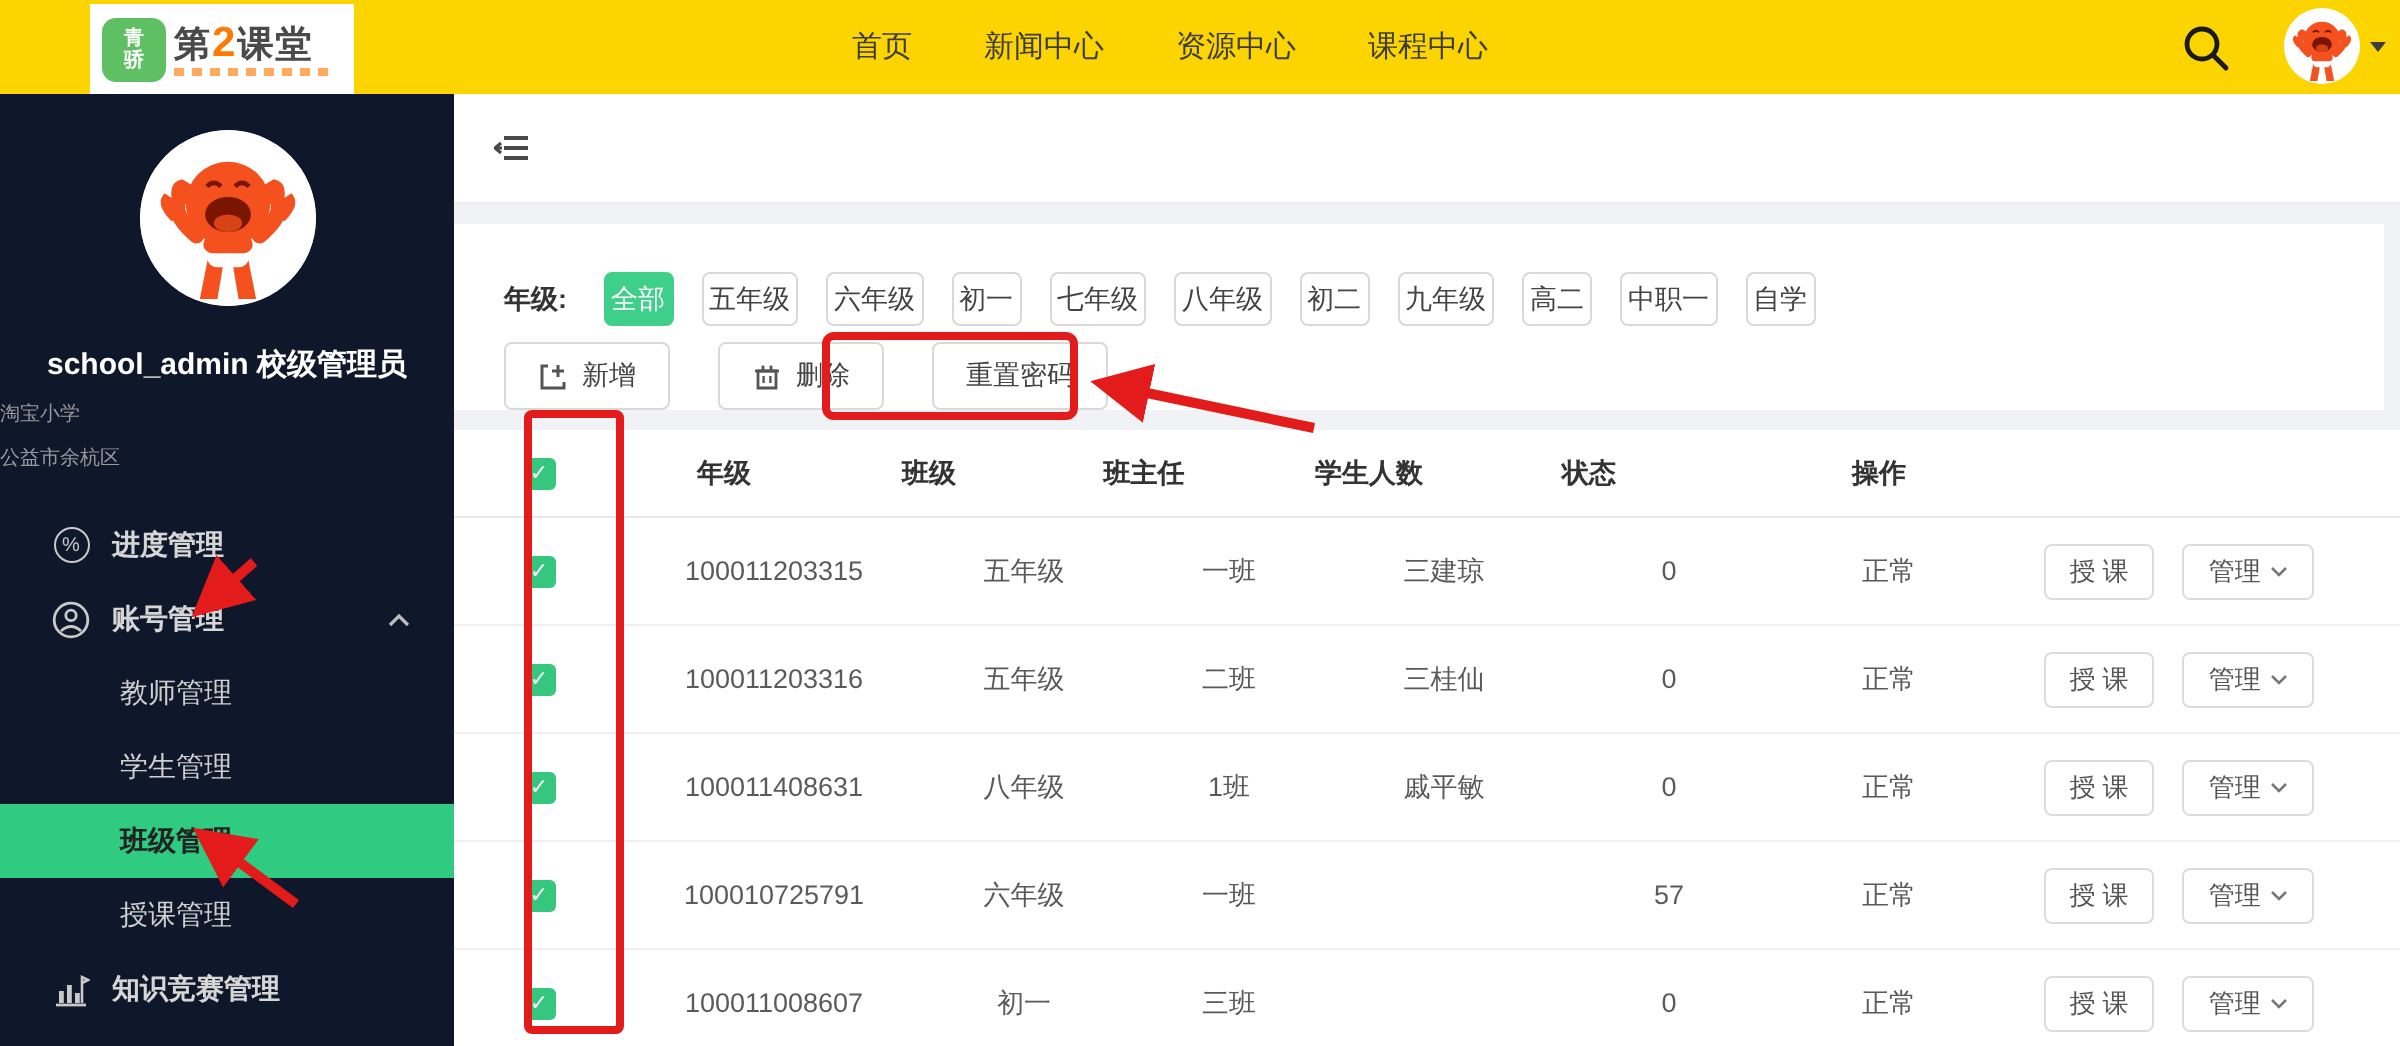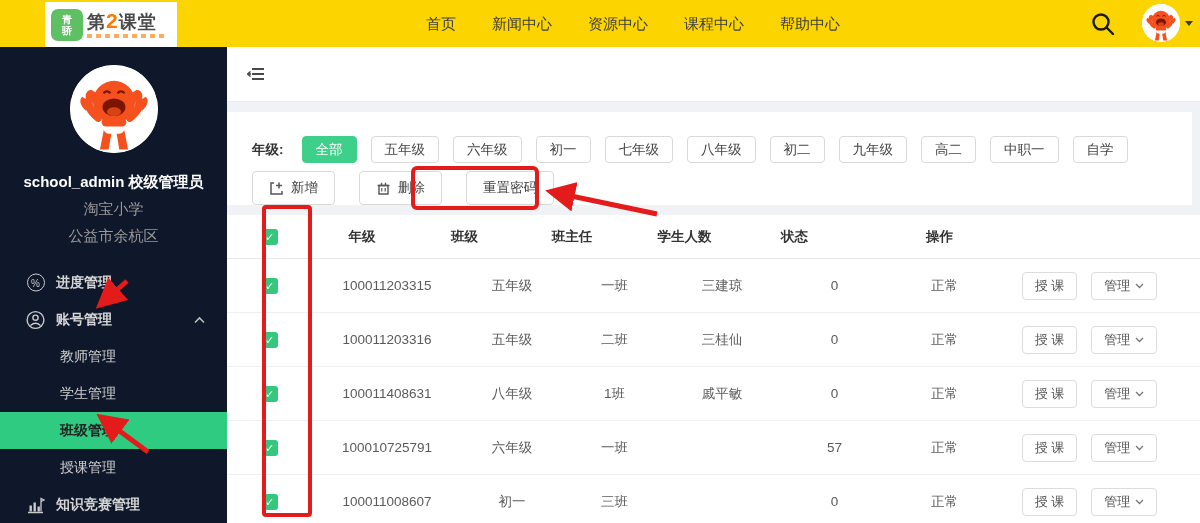--- a/index.html
+++ b/index.html
@@ -18,38 +18,38 @@
   .topnav .navitem { padding:0 18px; font-size:15px; color:#3d3d3d; height:47px; line-height:47px; cursor:pointer; }
   .search-wrap { position:absolute; left:1090px; top:11px; width:26px; height:26px; }
   .avatar-wrap { position:absolute; left:1142px; top:4px; display:flex; align-items:center; }
   .avatar-circle { width:38px; height:38px; border-radius:50%; background:#fff; overflow:hidden; display:flex; align-items:center; justify-content:center; }
   .avatar-caret { width:0; height:0; border-left:4px solid transparent; border-right:4px solid transparent; border-top:5px solid #3d3d3d; margin-left:5px; }
 
   
   .sidebar { position:absolute; left:0; top:47px; width:227px; height:476px; background:#0f172a; z-index:5; }
   .side-avatar { width:88px; height:88px; border-radius:50%; background:#fff; margin:18px auto 0; overflow:hidden; display:flex; align-items:center; justify-content:center; }
   .side-name { margin-top:20px; text-align:center; color:#fff; font-size:15px; font-weight:bold; }
-  .side-school, .side-district { text-align:center; color:#9a9a9a; font-size:15px; margin-top:8px; }
+  .side-school, .side-district { color:#9a9a9a; font-size:10px; margin-top:8px; }
   .menu { margin-top:18px; }
   .menu-item { height:37px; display:flex; align-items:center; color:#d6d6d6; font-size:14px; cursor:pointer; position:relative; }
   .menu-item.top { padding-left:56px; font-weight:bold; }
   .menu-item.sub { padding-left:60px; color:#cfcfcf; }
   .menu-item.active { background:#2ecb81; color:#222; font-weight:bold; }
   .menu-icon { position:absolute; left:26px; top:50%; transform:translateY(-50%); width:19px; height:19px; display:flex; align-items:center; justify-content:center; }
   .pct-circle { width:18px; height:18px; border:1.4px solid #c9c9c9; border-radius:50%; color:#c9c9c9; font-size:10px; display:flex; align-items:center; justify-content:center; font-weight:normal; }
   .menu-caret { position:absolute; right:22px; top:50%; transform:translateY(-50%); }
 
   
   .content-header { position:absolute; left:227px; top:47px; width:973px; height:55px; background:#fff; border-bottom:1px solid #ededed; z-index:1; }
   .collapse-btn { position:absolute; left:20px; top:19px; width:18px; height:16px; cursor:pointer; }
   .panel-filters { position:absolute; left:219px; top:112px; width:973px; height:93px; background:#fff; z-index:1; }
   .filter-row { position:absolute; left:33px; top:24px; display:flex; align-items:center; }
   .filter-label { font-size:13.5px; color:#333; font-weight:bold; margin-right:18px; }
   .fopts { display:flex; gap:14px; }
-  .fbtn { height:27px; padding:0 13px; background:#fff; border:1px solid #d9d9d9; border-radius:4px; font-size:13.5px; color:#444; cursor:pointer; font-family:inherit; }
+  .fbtn { height:27px; padding:0 3px; background:#fff; border:1px solid #d9d9d9; border-radius:4px; font-size:13.5px; color:#444; cursor:pointer; font-family:inherit; }
   .fbtn.selected { background:#3ecf8a; border-color:#3ecf8a; color:#fff; }
   .toolbar-row { position:absolute; left:33px; top:59px; display:flex; gap:24px; }
   .tbtn { height:32px; padding:16px 16px; background:#fff; border:1px solid #d9d9d9; border-radius:4px; font-size:13.5px; color:#444; cursor:pointer; display:flex; align-items:center; gap:7px; font-family:inherit; }
 
   
   .panel-table { position:absolute; left:227px; top:215px; width:973px; height:308px; background:#fff; z-index:1; }
   .trow { display:flex; align-items:center; }
   .thead { height:44px; border-bottom:1px solid #e8e8e8; font-weight:bold; color:#333; font-size:13.5px; }
   .tbody-row { height:54px; border-bottom:1px solid #f0f0f0; color:#5a5a5a; font-size:13.5px; }
   .cell { display:flex; align-items:center; justify-content:center; text-align:center; }
@@ -101,21 +101,20 @@
       <div class="logo-brand"><span>第</span><span class="num">2</span><span>课堂</span></div>
       <div class="logo-tagline"></div>
     </div>
   </div>
   <div class="topnav">
 
   <div class="navitem">首页</div>
       <div class="navitem">新闻中心</div>
       <div class="navitem">资源中心</div>
       <div class="navitem">课程中心</div>
-      <div class="navitem">帮助中心</div>
     </div>
   <div class="search-wrap">
     <svg class="iconsvg" width="26" height="26" viewBox="0 0 26 26">
       <circle cx="11" cy="11" r="7.5" fill="none" stroke="#1a1a1a" stroke-width="2.4"></circle>
       <line x1="17" y1="17" x2="23" y2="23" stroke="#1a1a1a" stroke-width="2.4" stroke-linecap="round"></line>
     </svg>
   </div>
   <div class="avatar-wrap">
     <div class="avatar-circle">
       <svg class="iconsvg" width="38" height="38">

